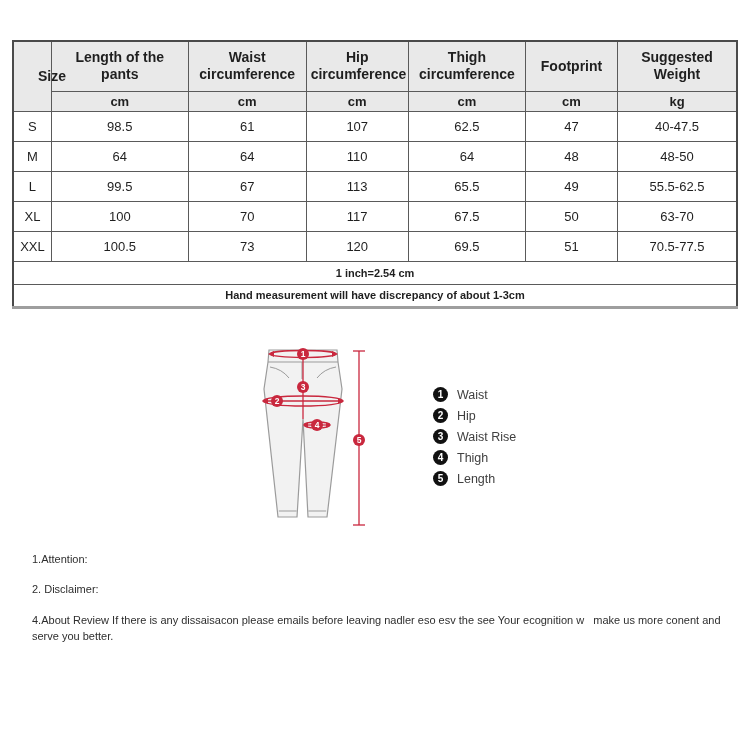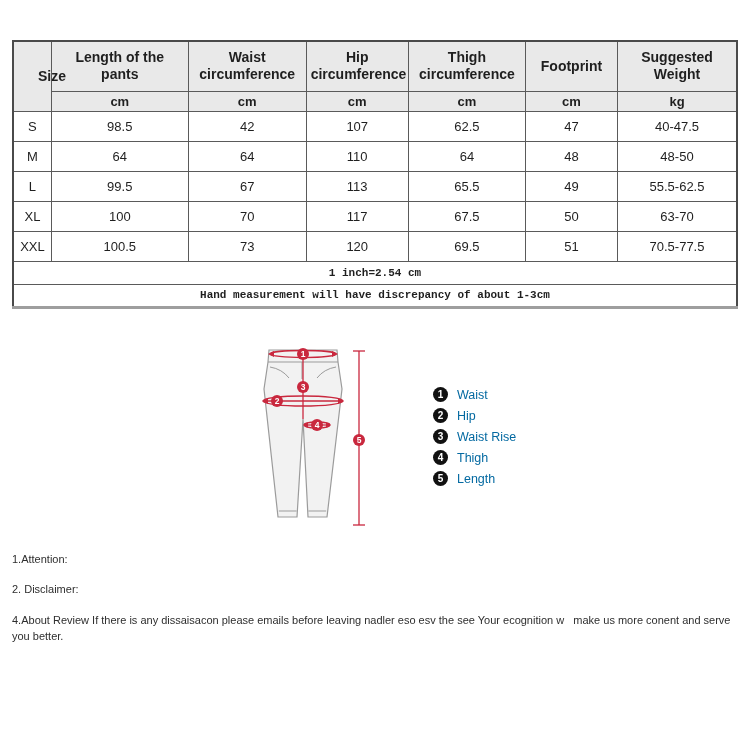--- a/index.html
+++ b/index.html
@@ -9,34 +9,34 @@
   
   .chart-wrap { padding: 40px 12px 0 12px; }
   table.size-chart { width: 726px; border-collapse: collapse; table-layout: fixed;
     border: 2px solid #4a4a4a; border-bottom: 3px solid #9e9e9e; }
   table.size-chart td, table.size-chart th { border: 1px solid #5a5a5a; text-align: center; vertical-align: middle; }
   th.col-head { background: #e9e9e9; font-size: 14px; font-weight: bold; height: 50px; line-height: 1.25; padding: 2px 4px; }
   th.size-head { background: #e9e9e9; font-size: 14px; font-weight: bold; padding-left: 24px; }
   td.unit-cell { background: #e9e9e9; font-size: 13px; font-weight: bold; height: 20px;
     border-bottom: 3px solid #9e9e9e; }
   td.val-cell { background: #ffffff; font-size: 13px; height: 30px; }
-  td.foot-cell { background: #ffffff; font-size: 11px; font-weight: bold; height: 23px; font-family: Liberation Mono, monospace; }
+  td.foot-cell { background: #ffffff; font-size: 11px; font-weight: bold; height: 23px; }
 
   
   .diagram { display: flex; align-items: center; margin: 28px 0 0 262px; height: 200px; gap: 56px; }
   .pants-svg { width: 115px; height: 200px; display: block; }
   .legend { display: flex; flex-direction: column; }
   .legend-item { display: flex; align-items: center; margin: 3px 0; }
   .legend-badge { width: 15px; height: 15px; border-radius: 50%; background: #111111; color: #ffffff;
     font-size: 10px; font-weight: bold; display: inline-flex; align-items: center; justify-content: center; }
-  .legend-label { margin-left: 9px; font-size: 12.5px; color: #0369a1; }
+  .legend-label { margin-left: 9px; font-size: 12.5px; color: #404040; }
 
   
   .notes { margin: 14px 12px 0 12px; }
-  .note { margin-bottom: 14px; }
+  .note { margin-bottom: 14px; margin-left: 20px; }
   .note-heading, .note-body { font-size: 11px; line-height: 1.5; color: #2e2e2e; white-space: pre-wrap; }
 </style>
 </head>
 <body>
 
 <div class="chart-wrap">
   <table class="size-chart">
     <colgroup>
       <col style="width:5.3%">
         <col style="width:18.9%">
@@ -60,21 +60,21 @@
       <td class="unit-cell">cm</td>
       <td class="unit-cell">cm</td>
       <td class="unit-cell">cm</td>
       <td class="unit-cell">cm</td>
       <td class="unit-cell">cm</td>
       <td class="unit-cell">kg</td>
     </tr>
     <tr>
       <td class="val-cell">S</td>
       <td class="val-cell">98.5</td>
-      <td class="val-cell">42</td>
+      <td class="val-cell">61</td>
       <td class="val-cell">107</td>
       <td class="val-cell">62.5</td>
       <td class="val-cell">47</td>
       <td class="val-cell">40-47.5</td>
     </tr>
     <tr>
       <td class="val-cell">M</td>
       <td class="val-cell">64</td>
       <td class="val-cell">64</td>
       <td class="val-cell">110</td>

